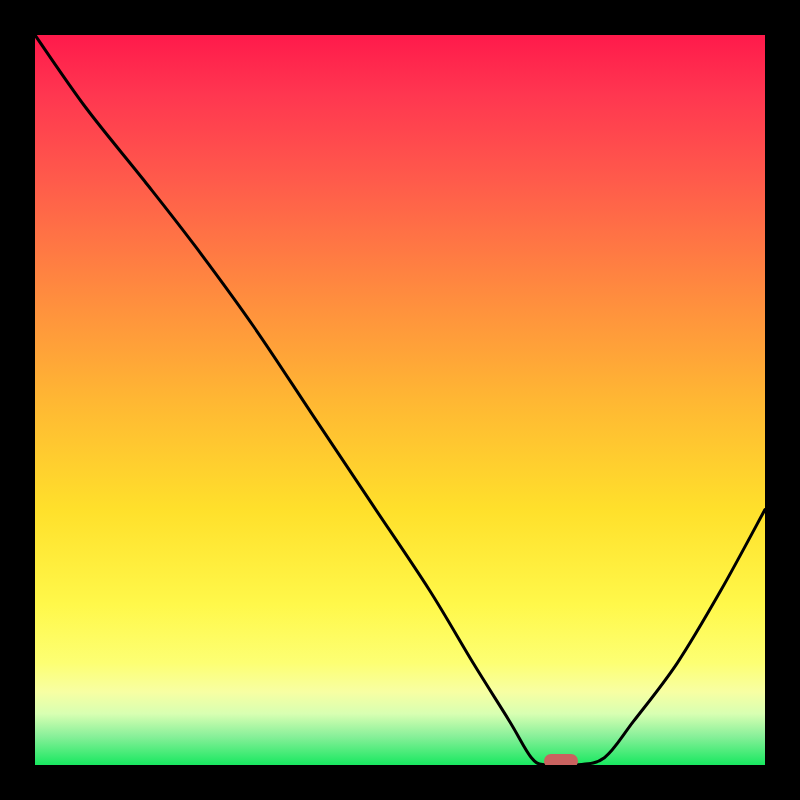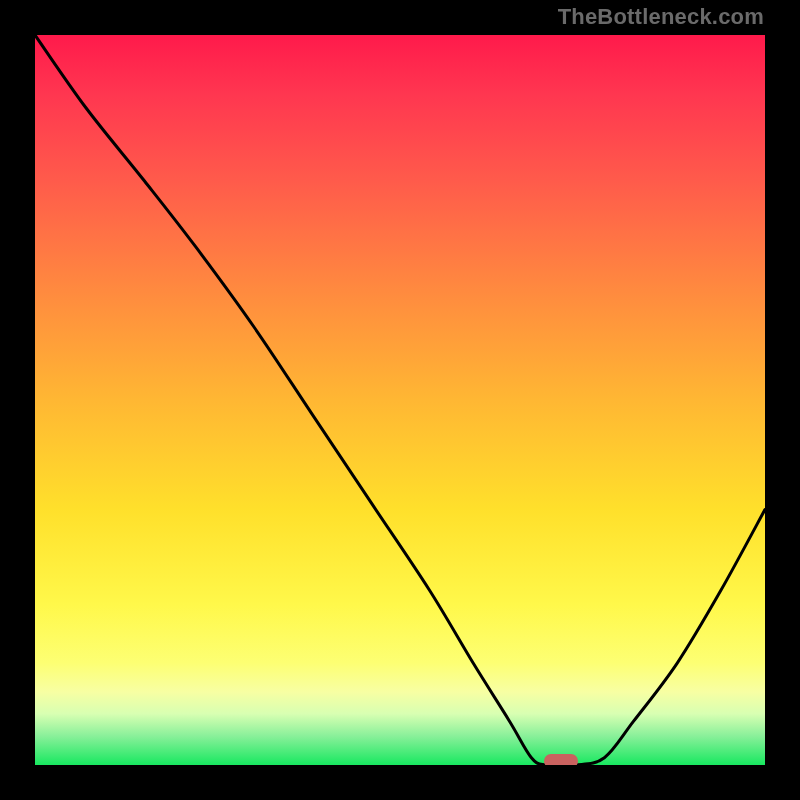--- a/index.html
+++ b/index.html
@@ -69,21 +69,20 @@
     border-radius: 7px;
     background: #c9625f;
     transform: translate(-50%, -50%);
   }
 </style>
 </head>
 <body>
 
 <div class="frame">
 
-  <div class="watermark">TheBottleneck.com</div>
 
   <div class="plot">
     <div class="gradient"></div>
 
     <svg class="curve-svg" viewBox="0 0 730 730" preserveAspectRatio="none">
       <path id="curve-path" d="M 0 0 C 8.516666666666667 12.166666666666666, 32.85 48.66666666666667, 51.1 73 C 69.35 97.33333333333333, 91.25 122.88333333333333, 109.5 146 C 127.75 169.11666666666667, 142.35 187.3666666666667, 160.6 211.70000000000005 C 178.85 236.0333333333334, 199.53333333333333 264.01666666666665, 219 292 C 238.46666666666667 319.98333333333335, 257.9333333333333 350.40000000000003, 277.4 379.6 C 296.8666666666667 408.8, 316.3333333333333 438, 335.8 467.2 C 355.2666666666667 496.4, 377.16666666666674 528.0333333333333, 394.20000000000005 554.8 C 411.23333333333335 581.5666666666666, 424.6166666666667 605.9, 438 627.8 C 451.3833333333333 649.6999999999999, 464.76666666666665 670.3833333333333, 474.5 686.2 C 484.23333333333335 702.0166666666668, 490.3166666666667 715.4000000000001, 496.40000000000003 722.7 C 502.48333333333335 730, 503.69999999999993 728.7833333333333, 510.99999999999994 730 C 518.3 731.2166666666667, 530.4666666666667 731.2166666666667, 540.2 730 C 549.9333333333334 728.7833333333333, 559.6666666666666 730, 569.4 722.7 C 579.1333333333333 715.4000000000001, 586.4333333333333 702.0166666666668, 598.5999999999999 686.2 C 610.7666666666665 670.3833333333333, 627.8 649.6999999999999, 642.4 627.8 C 657 605.9, 671.5999999999999 580.3499999999999, 686.1999999999999 554.8 C 700.8 529.25, 722.7 487.8833333333333, 730 474.5" fill="none" stroke="#000" stroke-width="3" stroke-linejoin="round" stroke-linecap="round"></path>
     </svg>
 
     <div class="marker" id="marker" style="left: 525.6px; top: 726.35px;"></div>
   </div>

